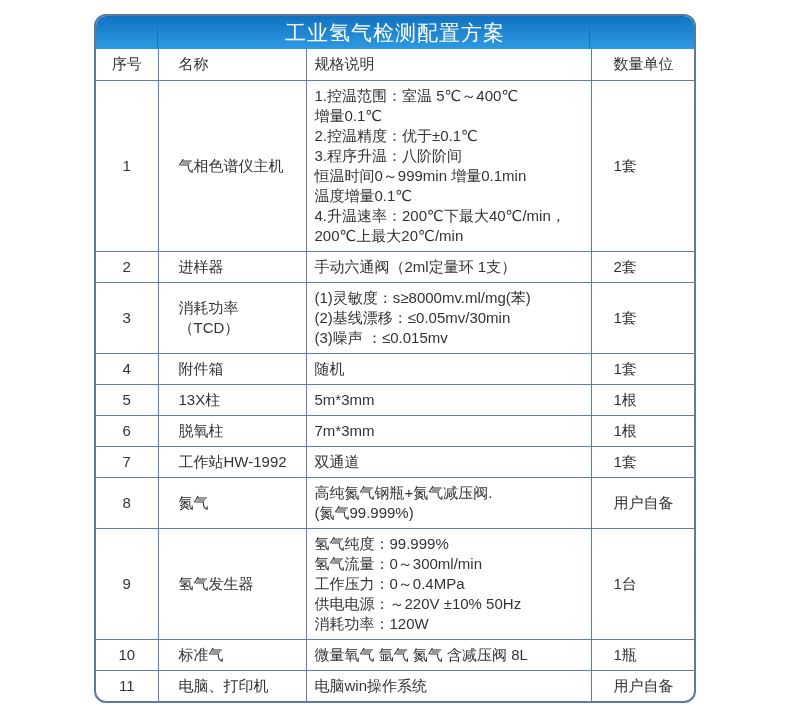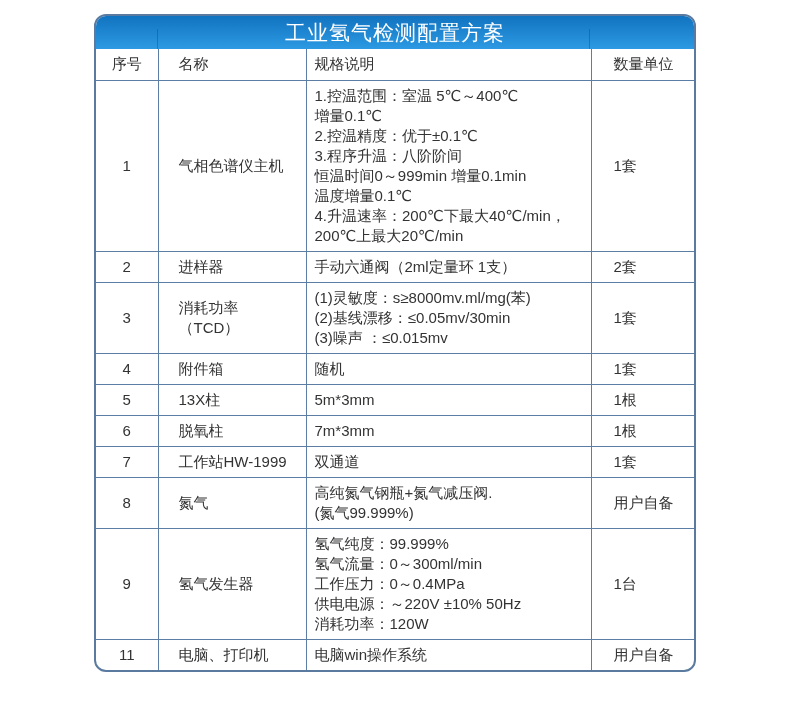--- a/index.html
+++ b/index.html
@@ -137,21 +137,21 @@
         <td class="cell-qty">1根</td>
       </tr>
       <tr>
         <td class="cell-no">6</td>
         <td class="cell-name">脱氧柱</td>
         <td class="cell-spec">7m*3mm</td>
         <td class="cell-qty">1根</td>
       </tr>
       <tr>
         <td class="cell-no">7</td>
-        <td class="cell-name">工作站HW-1999</td>
+        <td class="cell-name">工作站HW-1992</td>
         <td class="cell-spec">双通道</td>
         <td class="cell-qty">1套</td>
       </tr>
       <tr>
         <td class="cell-no">8</td>
         <td class="cell-name">氮气</td>
         <td class="cell-spec">高纯氮气钢瓶+氮气减压阀.
 (氮气99.999%)</td>
         <td class="cell-qty">用户自备</td>
       </tr>
@@ -159,20 +159,26 @@
         <td class="cell-no">9</td>
         <td class="cell-name">氢气发生器</td>
         <td class="cell-spec">氢气纯度：99.999%
 氢气流量：0～300ml/min
 工作压力：0～0.4MPa
 供电电源：～220V ±10% 50Hz
 消耗功率：120W</td>
         <td class="cell-qty">1台</td>
       </tr>
       <tr>
+        <td class="cell-no">10</td>
+        <td class="cell-name">标准气</td>
+        <td class="cell-spec">微量氧气 氩气 氮气 含减压阀 8L</td>
+        <td class="cell-qty">1瓶</td>
+      </tr>
+      <tr>
         <td class="cell-no">11</td>
         <td class="cell-name">电脑、打印机</td>
         <td class="cell-spec">电脑win操作系统</td>
         <td class="cell-qty">用户自备</td>
       </tr>
     </tbody>
   </table>
 </div>
 
 </body></html>

